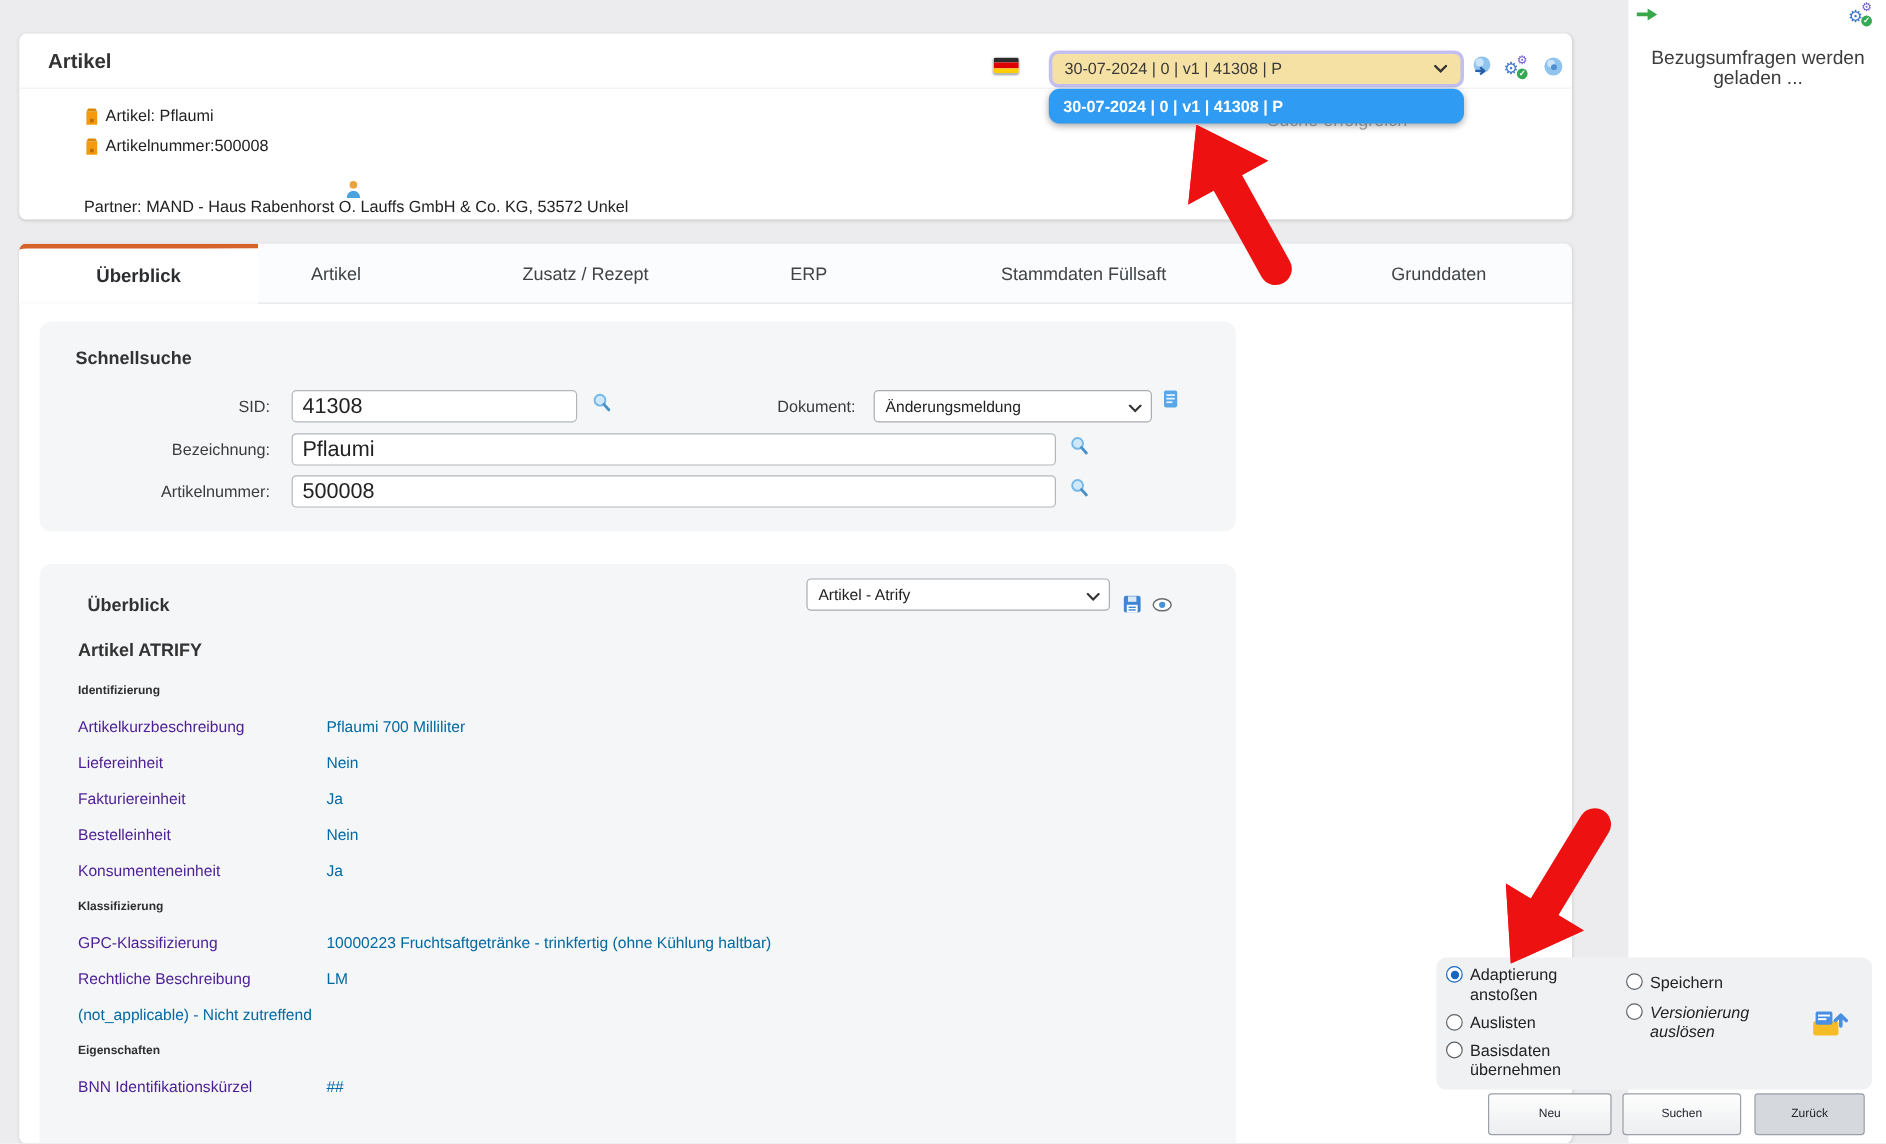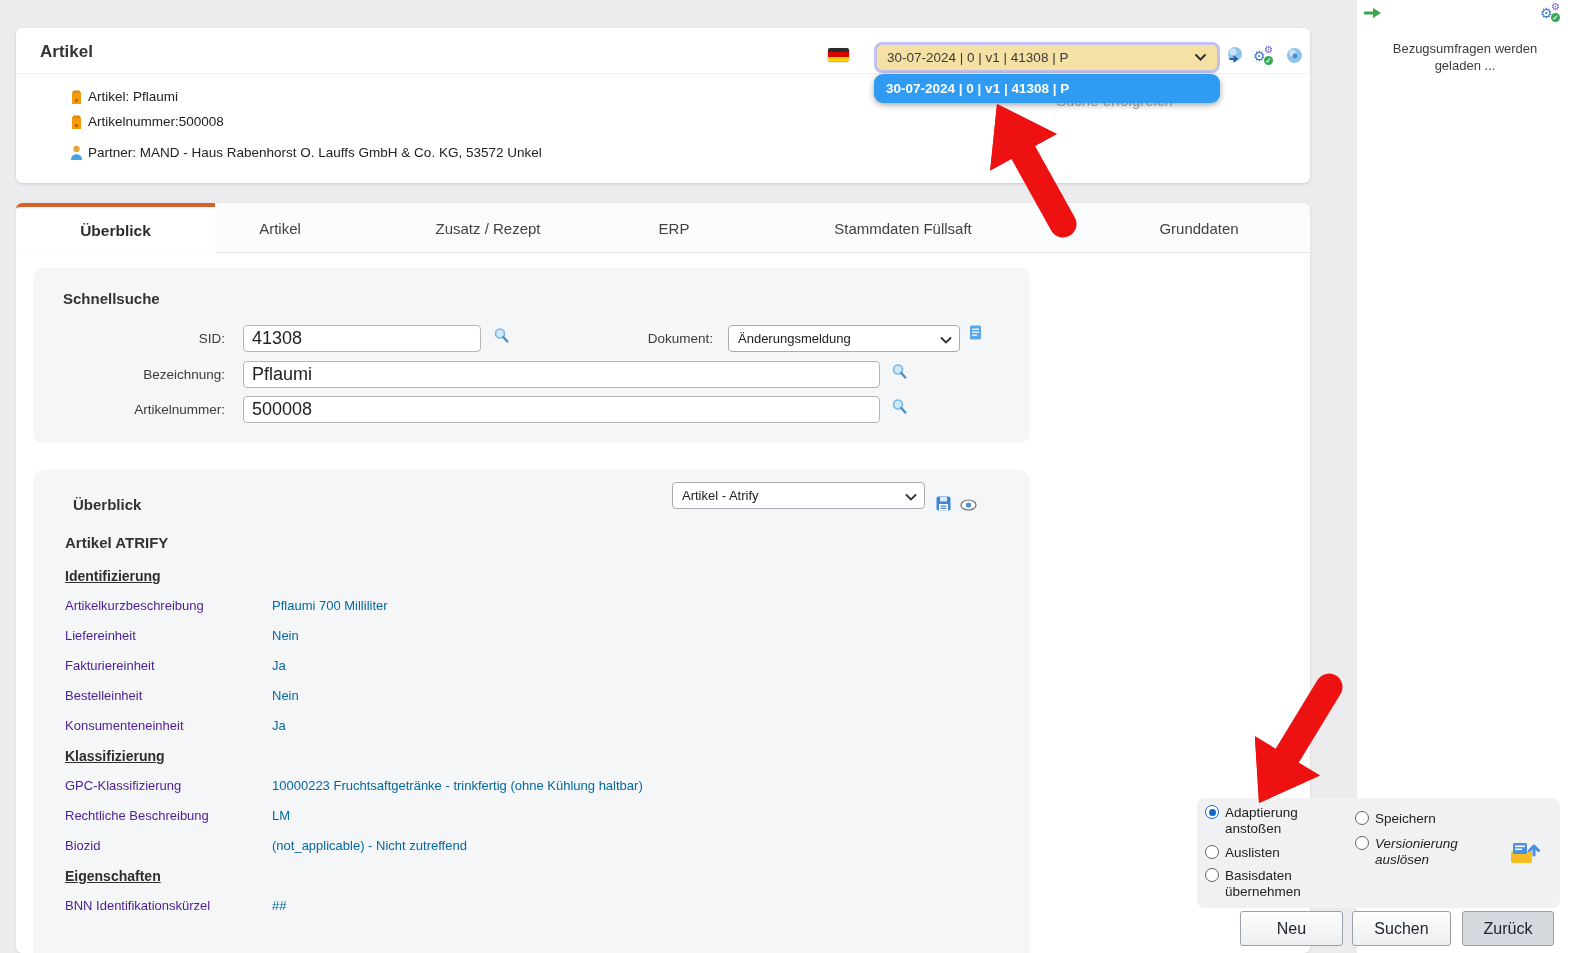--- a/index.html
+++ b/index.html
@@ -10,30 +10,30 @@
   
   .right-panel { position:absolute; left:1357px; top:0; width:215px; height:953px; background:#ffffff; }
   .green-arrow { position:absolute; left:6px; top:5px; }
   .gears { position:relative; width:24px; height:20px; display:inline-block; }
   .gears .g1 { position:absolute; left:0; top:2px; font-size:14px; color:#3f78cc; line-height:14px; }
   .gears .g2 { position:absolute; left:11px; top:-2px; font-size:10px; color:#6e5ecb; line-height:10px; }
   .gears .gc { position:absolute; left:11px; top:9px; width:9px; height:9px; background:#35a853; border-radius:50%;
                color:#fff; font-size:7px; line-height:9px; text-align:center; font-weight:bold; }
   .rp-gears { position:absolute; right:8px; top:4px; }
   .loading-text { position:absolute; left:18px; top:40px; width:180px; text-align:center;
-                  font-size:13px; color:#3c3c3c; line-height:17px; }
+                  font-size:16px; color:#3c3c3c; line-height:17px; }
 
   
   .card { background:#fff; box-shadow:0 1px 3px rgba(0,0,0,.14); }
   .header-card { position:absolute; left:16px; top:28px; width:1294px; height:155px; border-radius:6px; }
   .page-title { position:absolute; left:24px; top:14px; font-size:17px; font-weight:bold; color:#333; }
   .title-divider { position:absolute; left:0; top:45px; width:100%; border-bottom:1px solid #f0f1f2; }
   .info-rows { position:absolute; left:54px; top:56px; }
   .info-row { display:flex; align-items:center; height:25px; font-size:13.5px; color:#222; }
-  .info-row.partner { margin-top:6px; }
+  .info-row.partner { margin-top:16px;flex-direction:column; }
   .info-row .ic { width:18px; display:inline-flex; }
 
   .flag { position:absolute; left:828px; top:48px; width:21px; height:13px; border-radius:2px; overflow:hidden;
           box-shadow:0 1px 2px rgba(0,0,0,.4); }
   .flag div { height:33.33%; }
   .flag .f1 { background:#2b2b2b; } .flag .f2 { background:#dd0000; } .flag .f3 { background:#ffce00; }
 
   .version-select { position:absolute; left:874px; top:42px; width:346px; height:31px;
       background:#f6e1a4; border:3px solid #c3c0f0; border-radius:8px;
       display:flex; align-items:center; padding:0 10px; font-size:13.5px; color:#3a3a3a; cursor:pointer; }
@@ -70,38 +70,38 @@
   .fake-select svg { position:absolute; right:7px; top:11px; }
   .mag { position:absolute; cursor:pointer; }
 
   
   .ov-panel { left:17px; top:217px; width:997px; height:520px; }
   .ov-title { left:40px; top:26px; }
   .ov-select { left:639px; top:12px; width:253px; }
   .ov-icons { position:absolute; left:903px; top:26px; display:flex; gap:9px; align-items:center; }
   .atrify { position:absolute; left:32px; top:64px; right:32px; }
   .atrify h3 { font-size:15px; font-weight:bold; color:#333; margin-bottom:10px; }
-  .grp-head { height:30px; line-height:30px; font-size:14px; font-weight:bold; color:#2e2e2e; text-decoration:underline; }
+  .grp-head { height:30px; line-height:30px; font-size:10px; font-weight:bold; color:#2e2e2e; }
   .orow { display:flex; height:30px; line-height:30px; font-size:13px; }
   .orow .ol { width:207px; color:#4c1d95; }
   .orow .ov { color:#0369a1; }
 
   
   .action-panel { position:absolute; left:1197px; top:798px; width:363px; height:110px; background:#eff1f3;
       border-radius:8px; z-index:20; }
   .radio-item { position:absolute; display:flex; align-items:flex-start; gap:6px; cursor:pointer; }
   .radio-item .lbl { font-size:13.5px; color:#222; line-height:16px; }
   .rdot { width:14px; height:14px; border:1.5px solid #5f6368; border-radius:50%; background:#fff; flex:0 0 14px; position:relative; }
   .rdot.checked { border-color:#1766c2; }
   .rdot.checked::after { content:""; position:absolute; left:2.5px; top:2.5px; width:7px; height:7px;
       border-radius:50%; background:#1766c2; }
   .export-ic { position:absolute; left:312px; top:40px; }
 
   .btn { position:absolute; top:911px; height:35px; border:1px solid #9aa0a8; border-radius:3px;
-      background:linear-gradient(#fefefe,#edeef0); font-size:16px; color:#20252e; z-index:20;
+      background:linear-gradient(#fefefe,#edeef0); font-size:10px; color:#20252e; z-index:20;
       display:flex; align-items:center; justify-content:center; cursor:pointer;
       font-family:"Liberation Sans",sans-serif; }
   .btn-neu { left:1240px; width:103px; }
   .btn-suchen { left:1352px; width:99px; }
   .btn-zurueck { left:1462px; width:92px; background:#d5d8dc; }
 
   
   .arrows { position:absolute; left:0; top:0; width:1572px; height:953px; z-index:50; pointer-events:none; }
 </style>
 </head>
@@ -310,21 +310,20 @@
         <div class="grp-head">Klassifizierung</div>
         <div class="orow">
             <span class="ol">GPC-Klassifizierung</span>
             <span class="ov">10000223 Fruchtsaftgetränke - trinkfertig (ohne Kühlung haltbar)</span>
           </div>
         <div class="orow">
             <span class="ol">Rechtliche Beschreibung</span>
             <span class="ov">LM</span>
           </div>
         <div class="orow">
-            <span class="ol">Biozid</span>
             <span class="ov">(not_applicable) - Nicht zutreffend</span>
           </div>
 
         <div class="grp-head">Eigenschaften</div>
         <div class="orow">
             <span class="ol">BNN Identifikationskürzel</span>
             <span class="ov">##</span>
           </div>
 
       </div>

